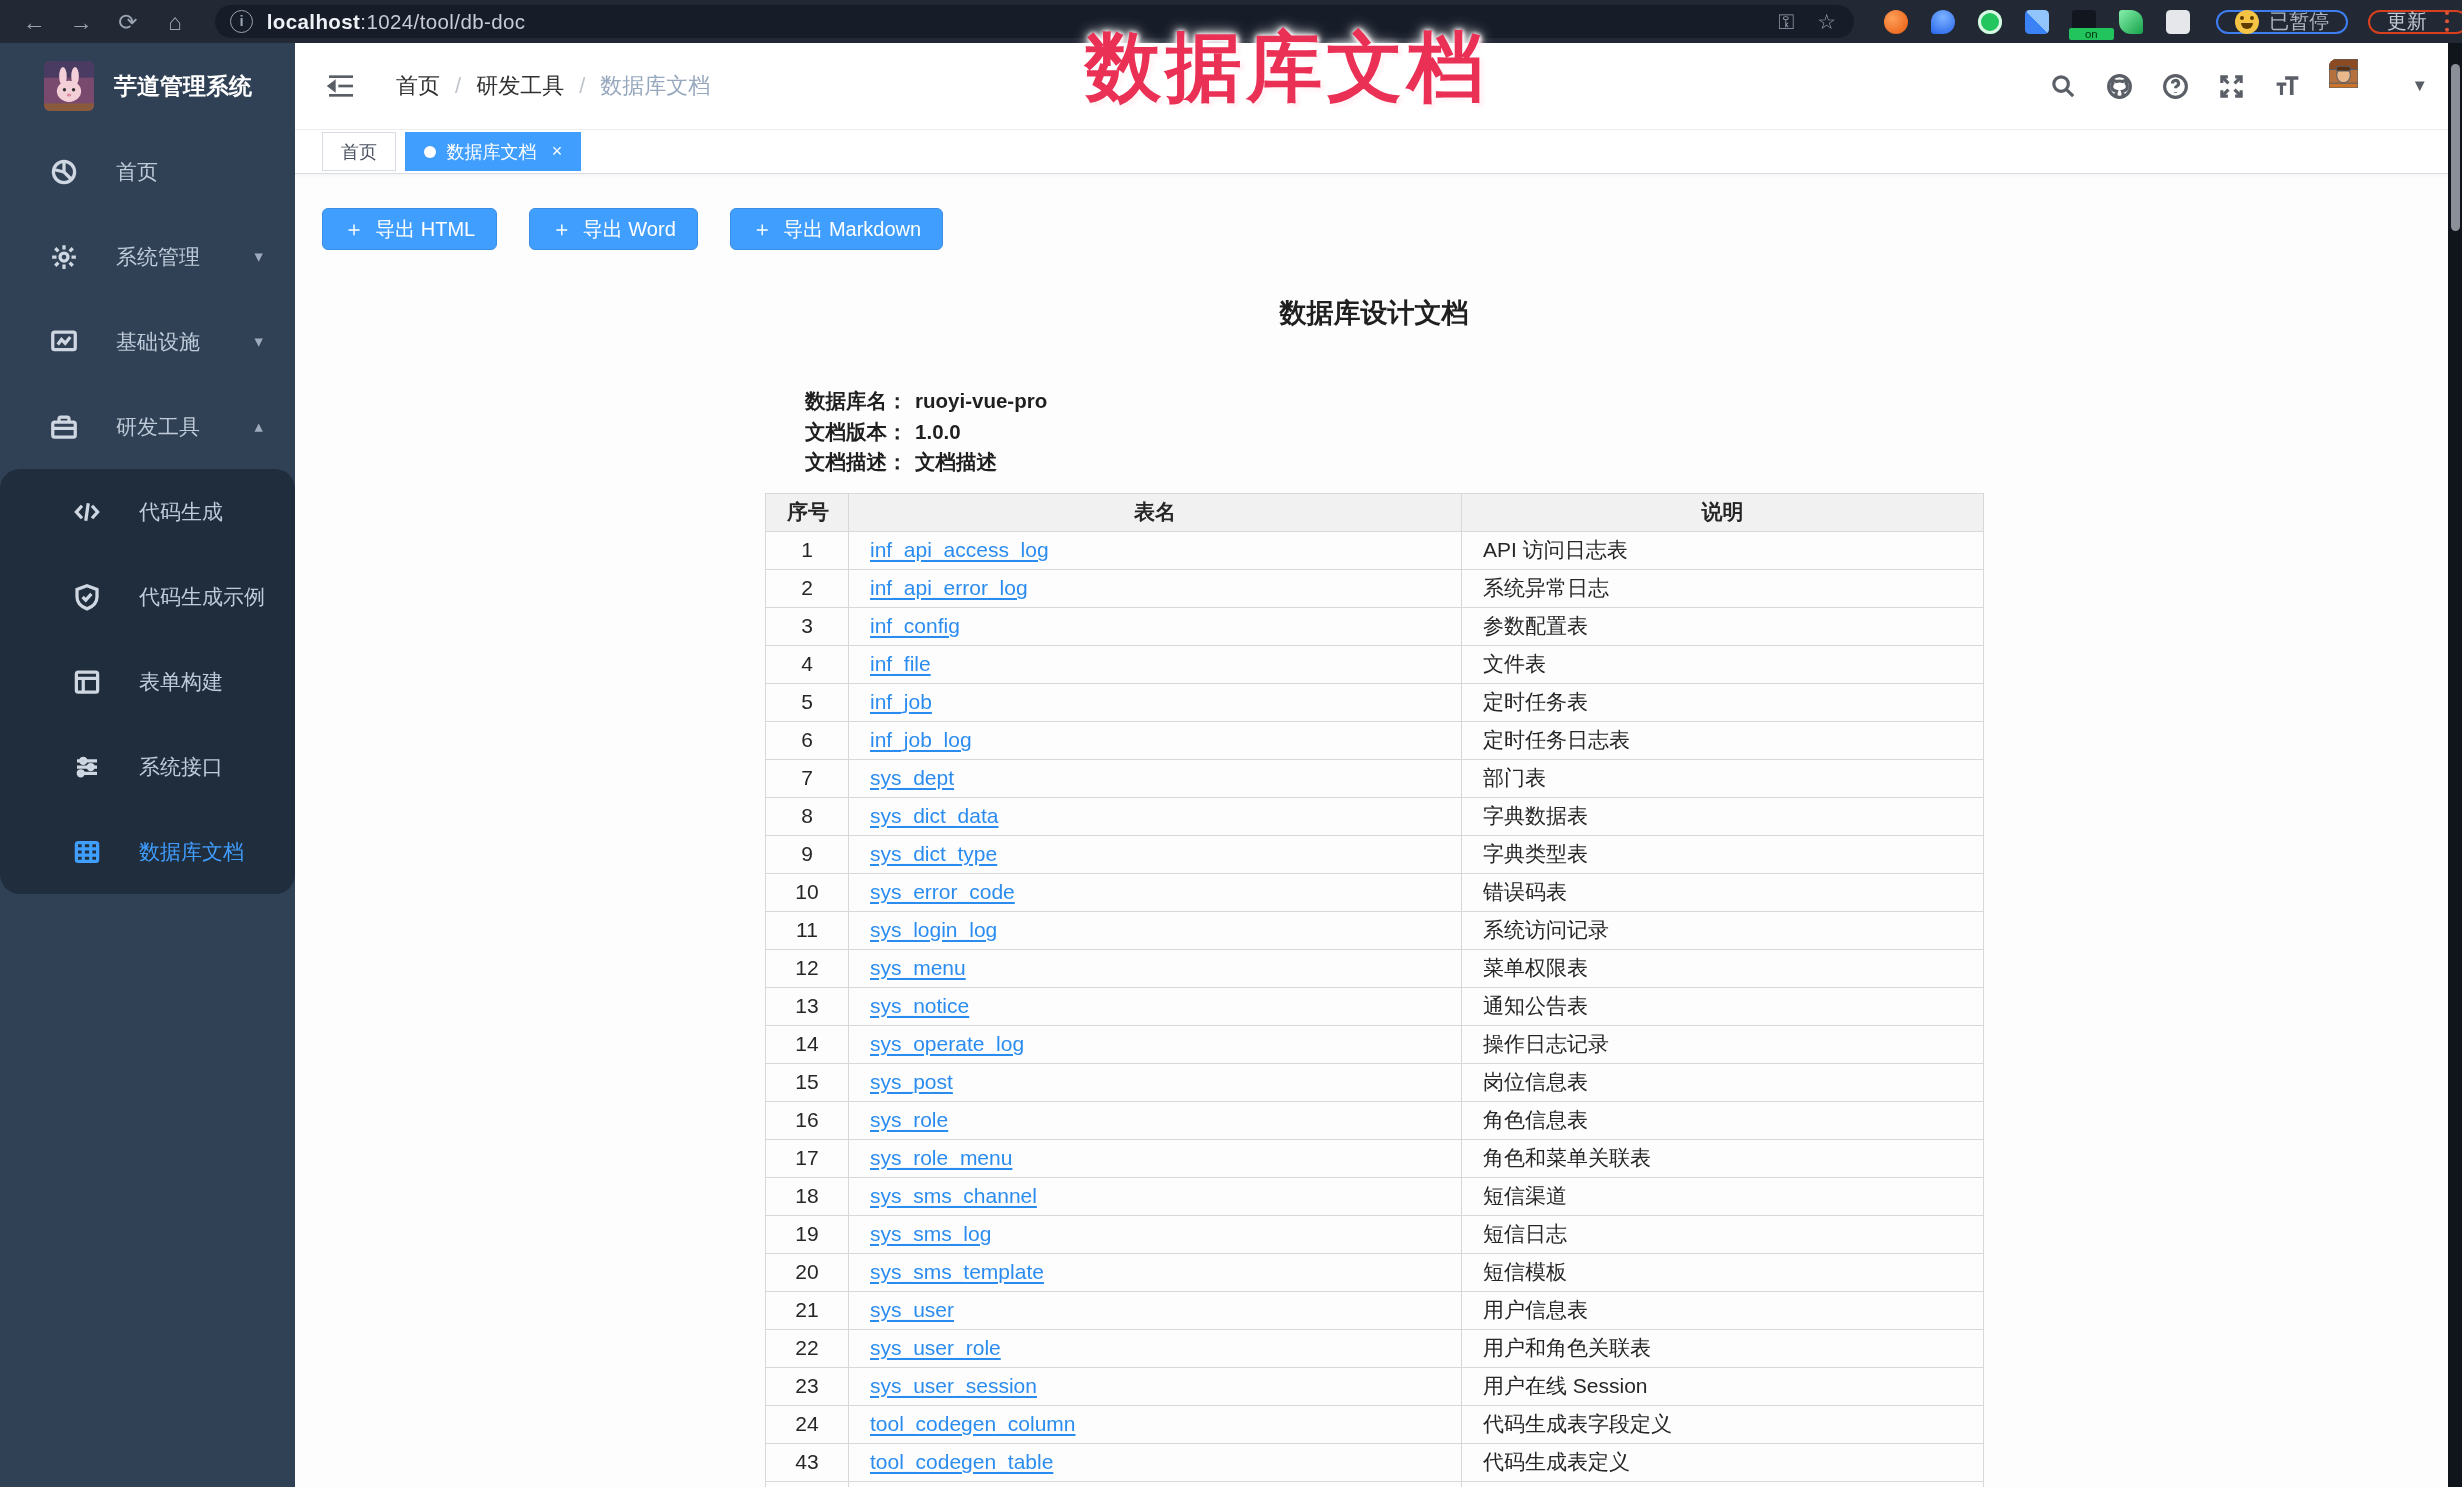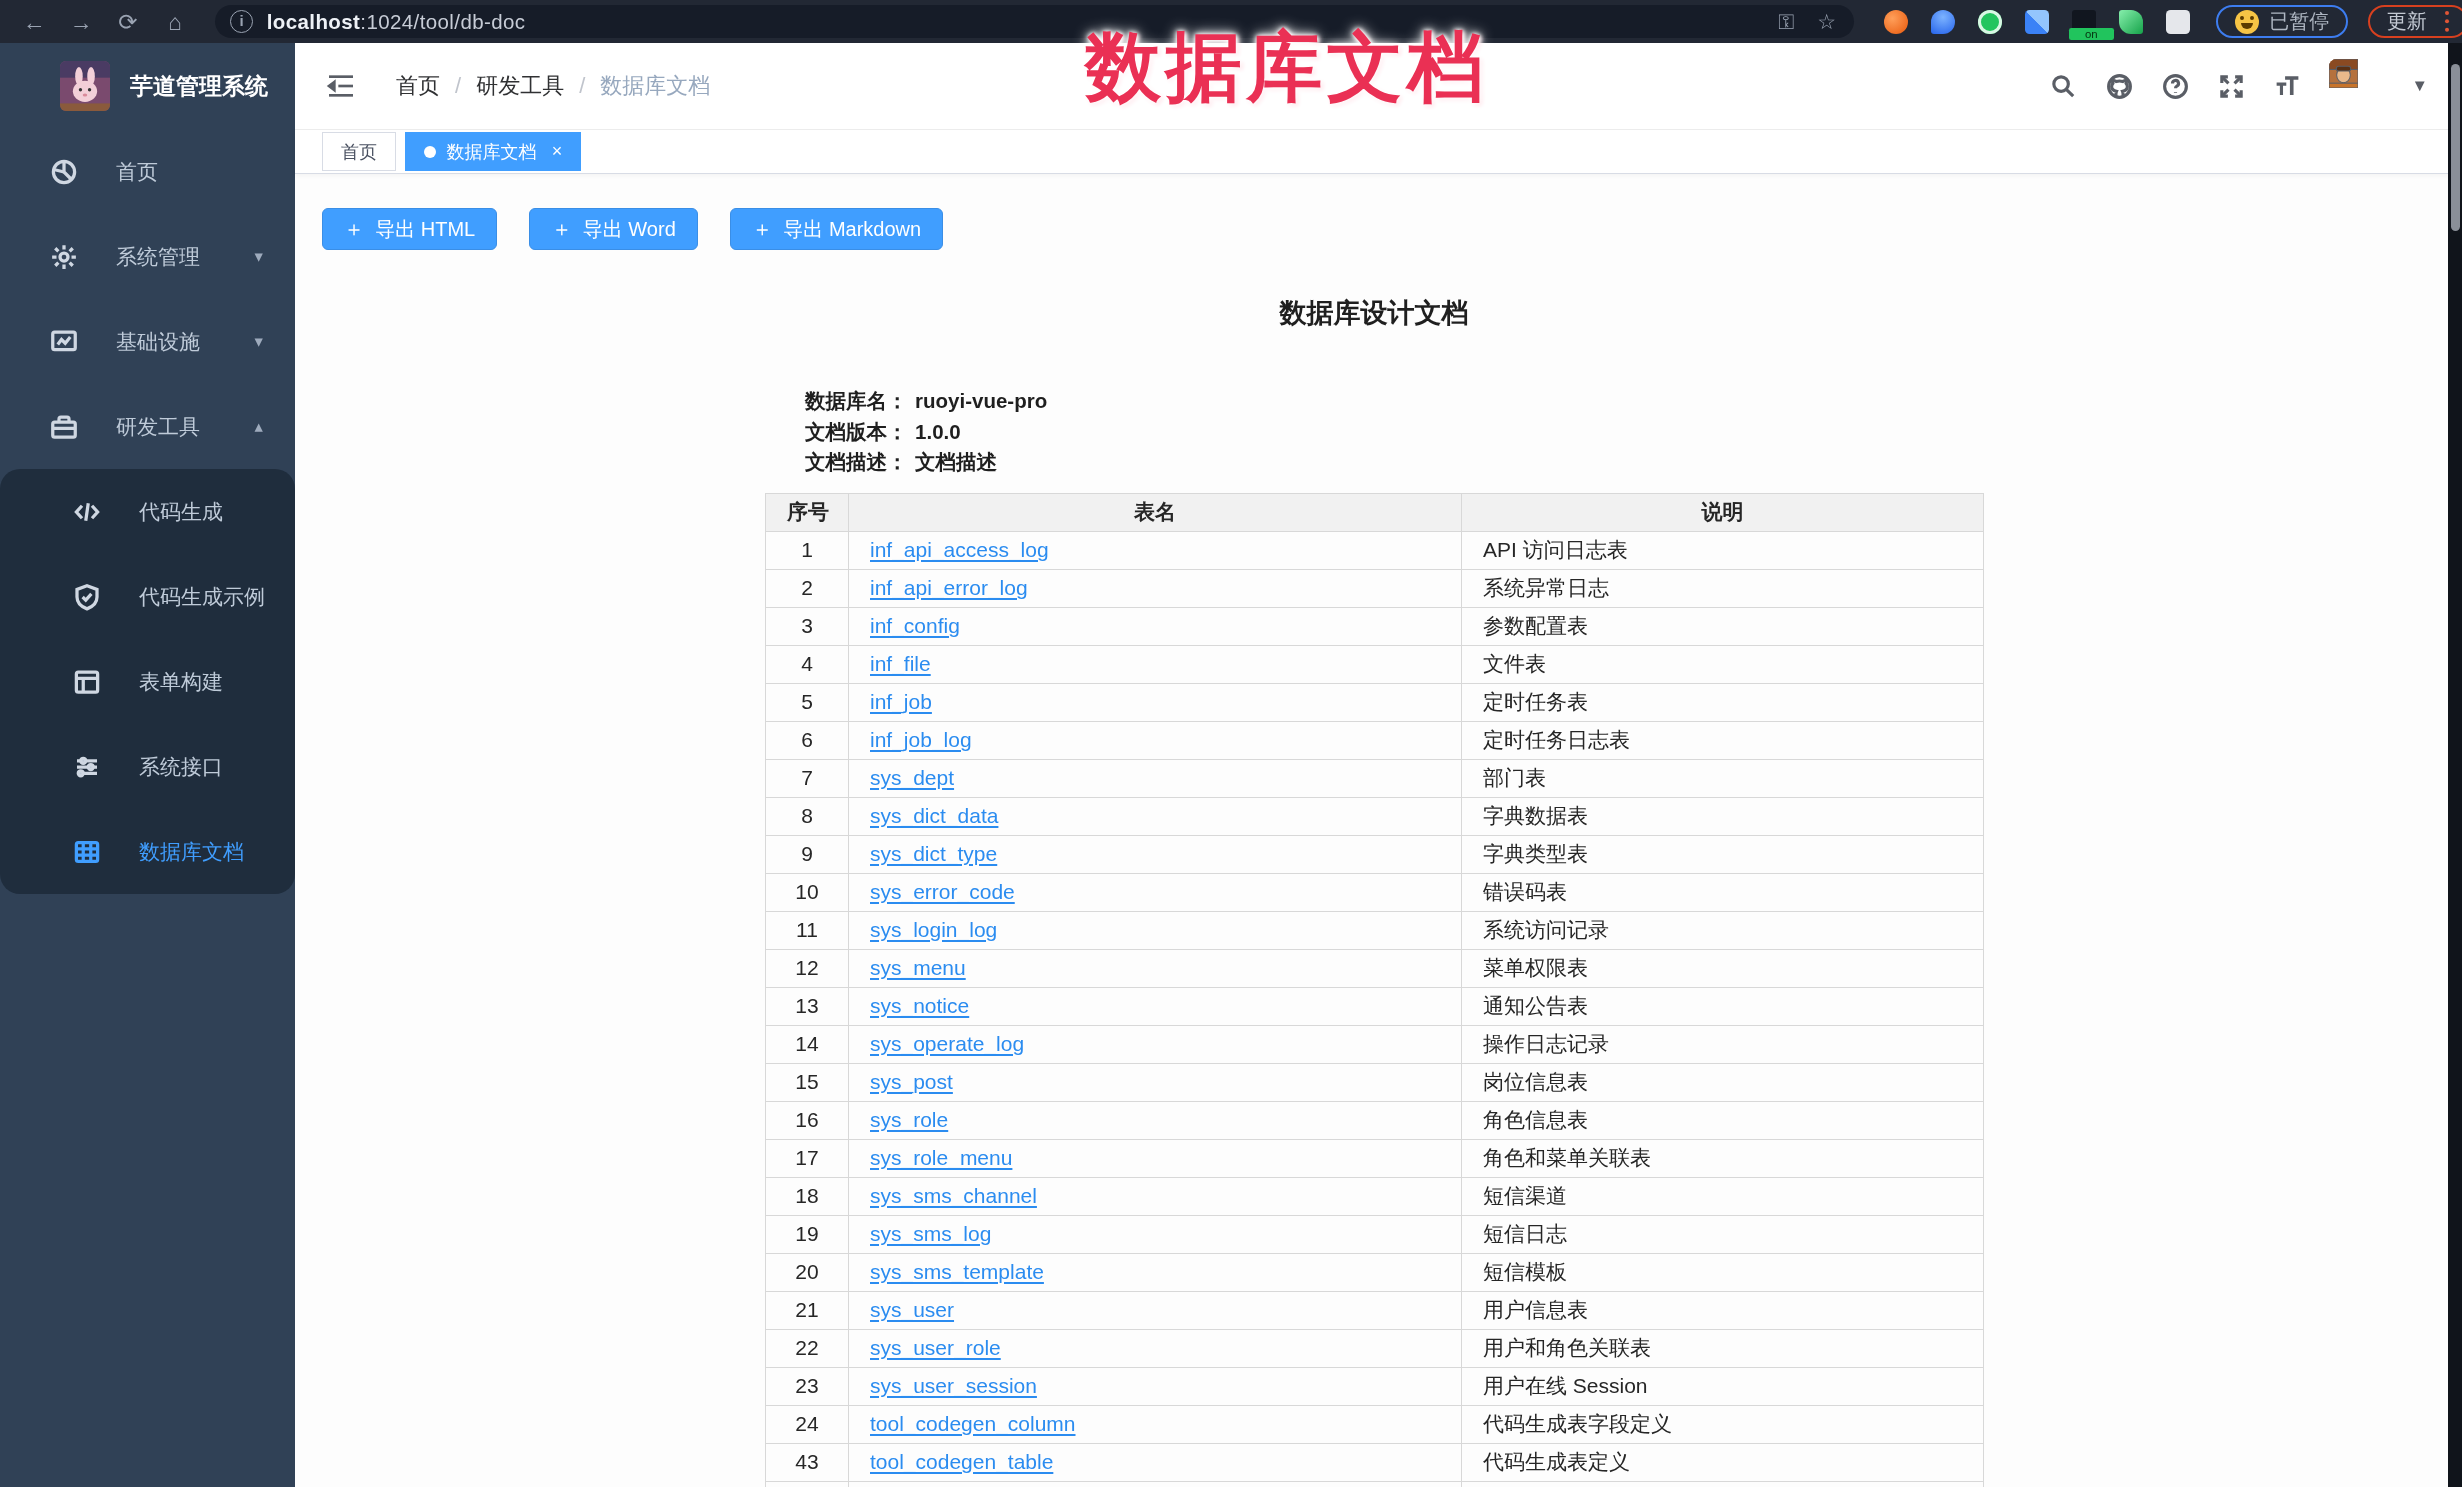--- a/index.html
+++ b/index.html
@@ -20,41 +20,41 @@
                text-align:center; font-weight:bold; }
   .omni-url { margin-left:13.7px; font-size:20.5px; letter-spacing:0.4px; }
   .omni-url b { color:#eef1f6; font-weight:bold; }
   .omni-right { margin-left:auto; display:flex; align-items:center; gap:23px; margin-right:18px;
                 color:#9aa3b2; font-size:21px; }
   .ext-row { display:flex; align-items:center; gap:23px; margin-left:30px; }
   .ext { width:24px; height:24px; border-radius:50%; position:relative; flex:0 0 auto; }
   .ext.puzzle { border-radius:4.6px; }
   .badge-on { position:absolute; left:-3px; bottom:-6px; background:#21c45d; color:#05330f;
               font-size:11.4px; font-weight:normal; padding:0 16px; border-radius:2.3px; }
-  .pill { display:flex; align-items:center; gap:10.6px; height:33px; border-radius:16.7px;
+  .pill { display:flex; align-items:center; gap:10.6px; height:24px; border-radius:16.7px;
           padding:0 16.7px; font-size:20px; color:#aeb6c2; flex:0 0 auto; }
   .pill.paused { border:2.3px solid #3d7df0; margin-left:26px; }
   .pill.update { border:2.3px solid #d8401f; margin-left:20px; color:#c3c9d3; }
   .face { width:24px; height:24px; border-radius:50%; background:#f6c445; position:relative; }
   .face:before { content:""; position:absolute; left:5.3px; top:6.8px; width:3.8px; height:3.8px;
                  border-radius:50%; background:#5b3b00; box-shadow:10px 0 0 #5b3b00; }
   .face:after { content:""; position:absolute; left:6px; top:13.7px; width:12px; height:6px;
                 border-radius:0 0 7.6px 7.6px; background:#5b3b00; }
   .kebab { display:inline-block; width:4.6px; height:4.6px; border-radius:50%; background:#e05535;
            box-shadow:0 8.3px 0 #e05535, 0 16.7px 0 #e05535; margin:-16.7px 0 0 7.6px; }
 
   
   .overlay-title { position:absolute; left:1085px; top:16.7px; z-index:50;
                    font-size:76px; font-weight:bold; color:#ea3054; letter-spacing:4.6px;
                    text-shadow:0 0 4.6px #fff, 0 0 9px #fff, 0 0 15px #fff, 2.3px 2.3px 4.6px #ffd7e0; }
 
   
   .sidebar { position:absolute; top:43px; left:0; width:295px; height:1444px;
              background:#304156; color:#bfcbd9; }
-  .logo-row { height:86px; display:flex; align-items:center; padding-left:60px; }
+  .logo-row { height:86px; display:flex; align-items:center; padding-left:44px; }
   .logo-img { width:50px; height:50px; border-radius:6px; overflow:hidden; flex:0 0 auto; }
   .logo-title { margin-left:20px; color:#fff; font-size:23px; font-weight:bold; }
   .menu-item { height:85px; display:flex; align-items:center; padding-left:47px;
                position:relative; font-size:21px; cursor:pointer; }
   .menu-item .mi-icon { width:33px; height:33px; margin-right:36px; color:#cfd7e2;
                         display:flex; align-items:center; justify-content:center; flex:0 0 auto;}
   .menu-item .chev { position:absolute; right:32px; font-size:16.7px; color:#9eabbd; }
   .submenu { background:#1f2d3d;border-radius:20px; }
   .submenu .menu-item { padding-left:70px; }
   .menu-item.active, .menu-item.active .mi-icon { color:#409EFF; }

